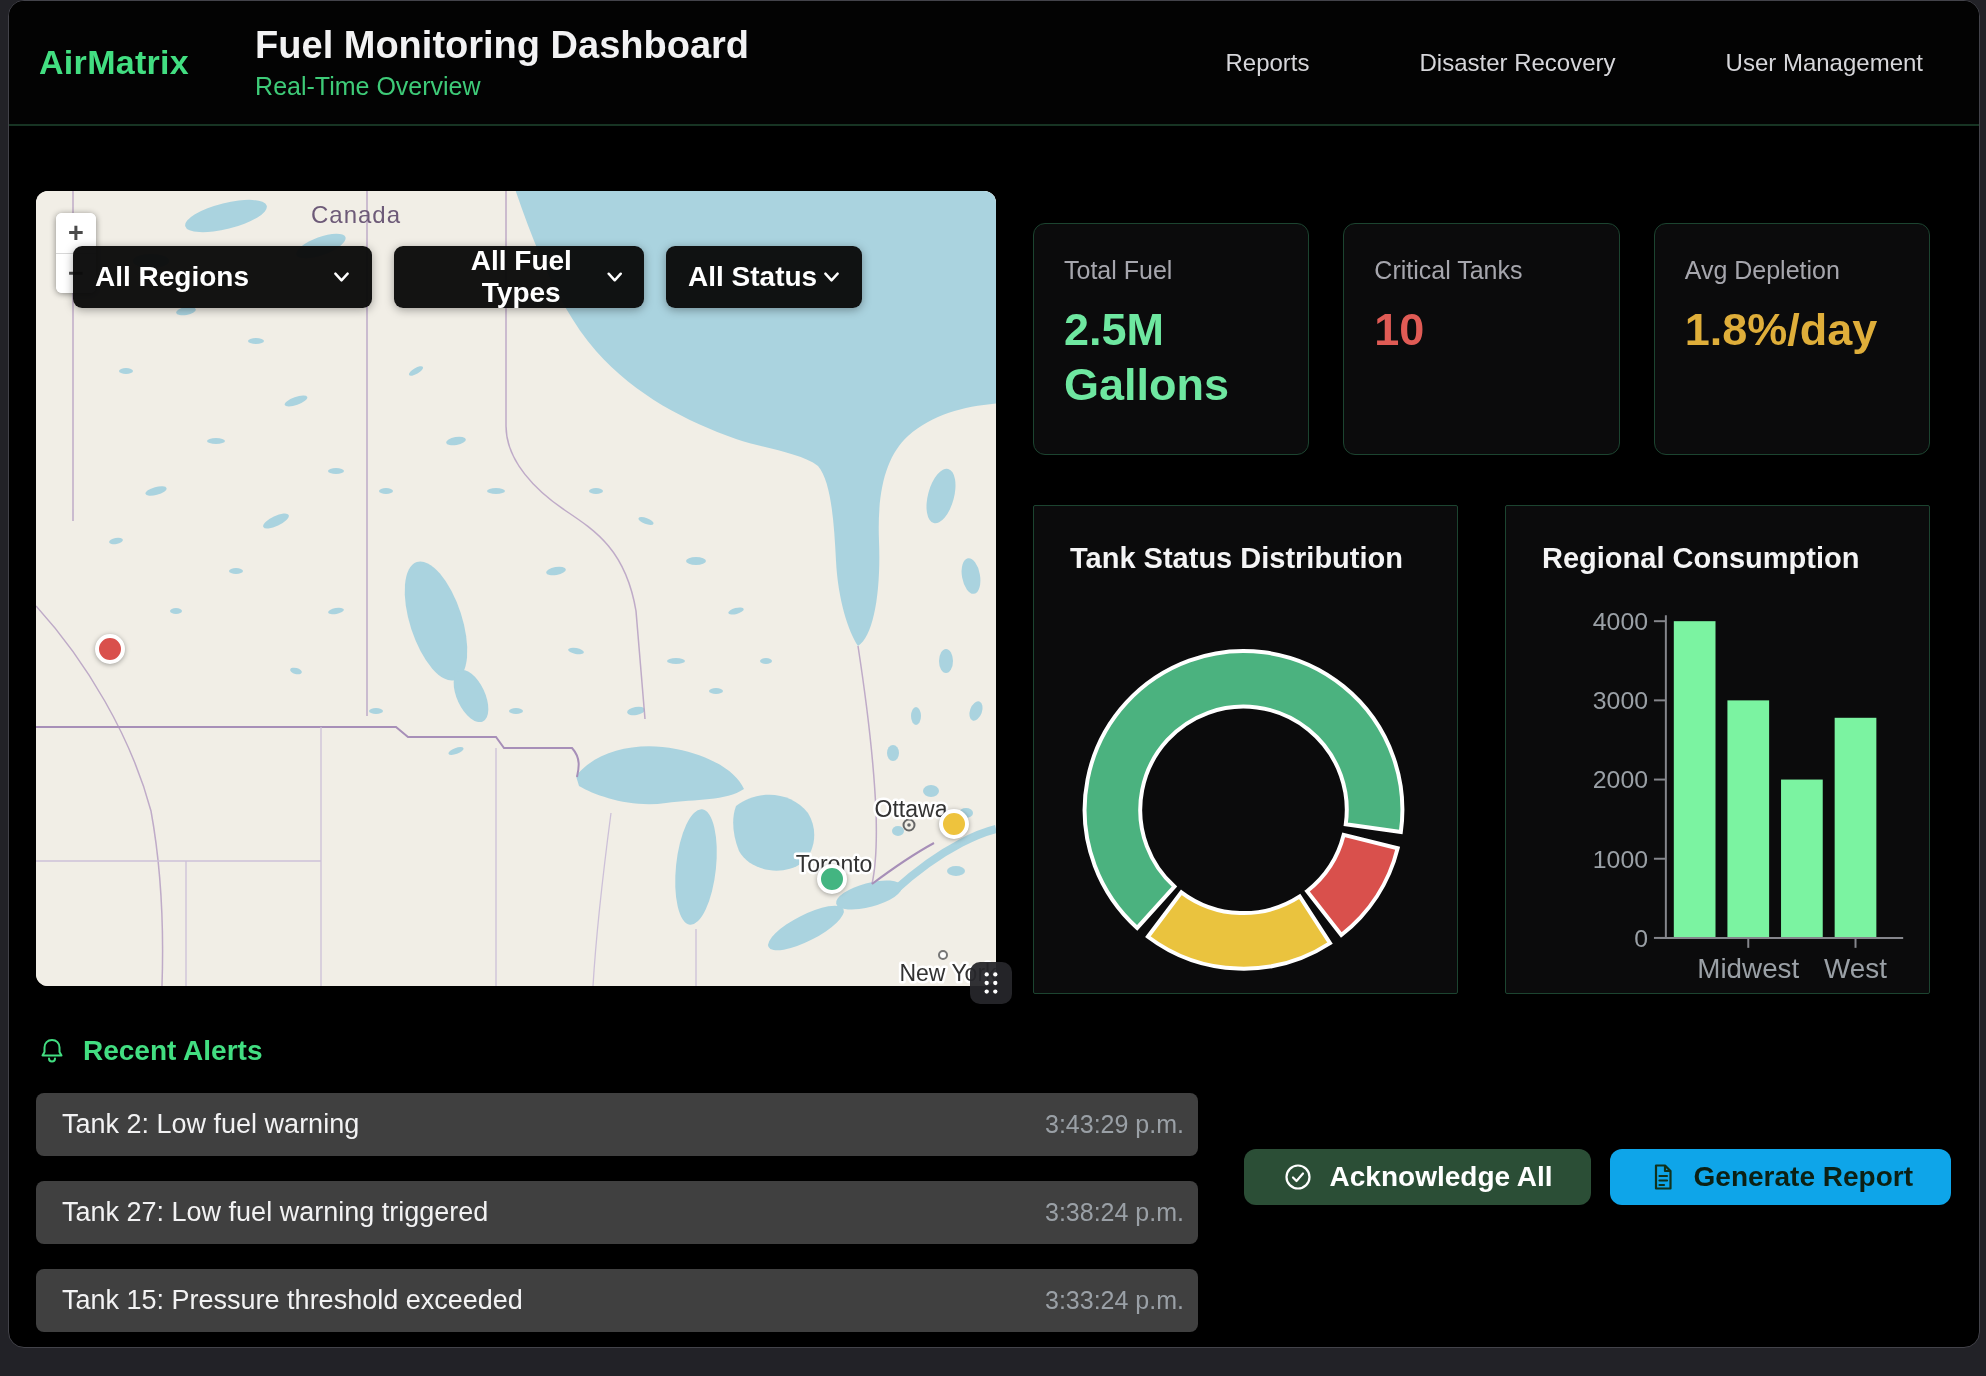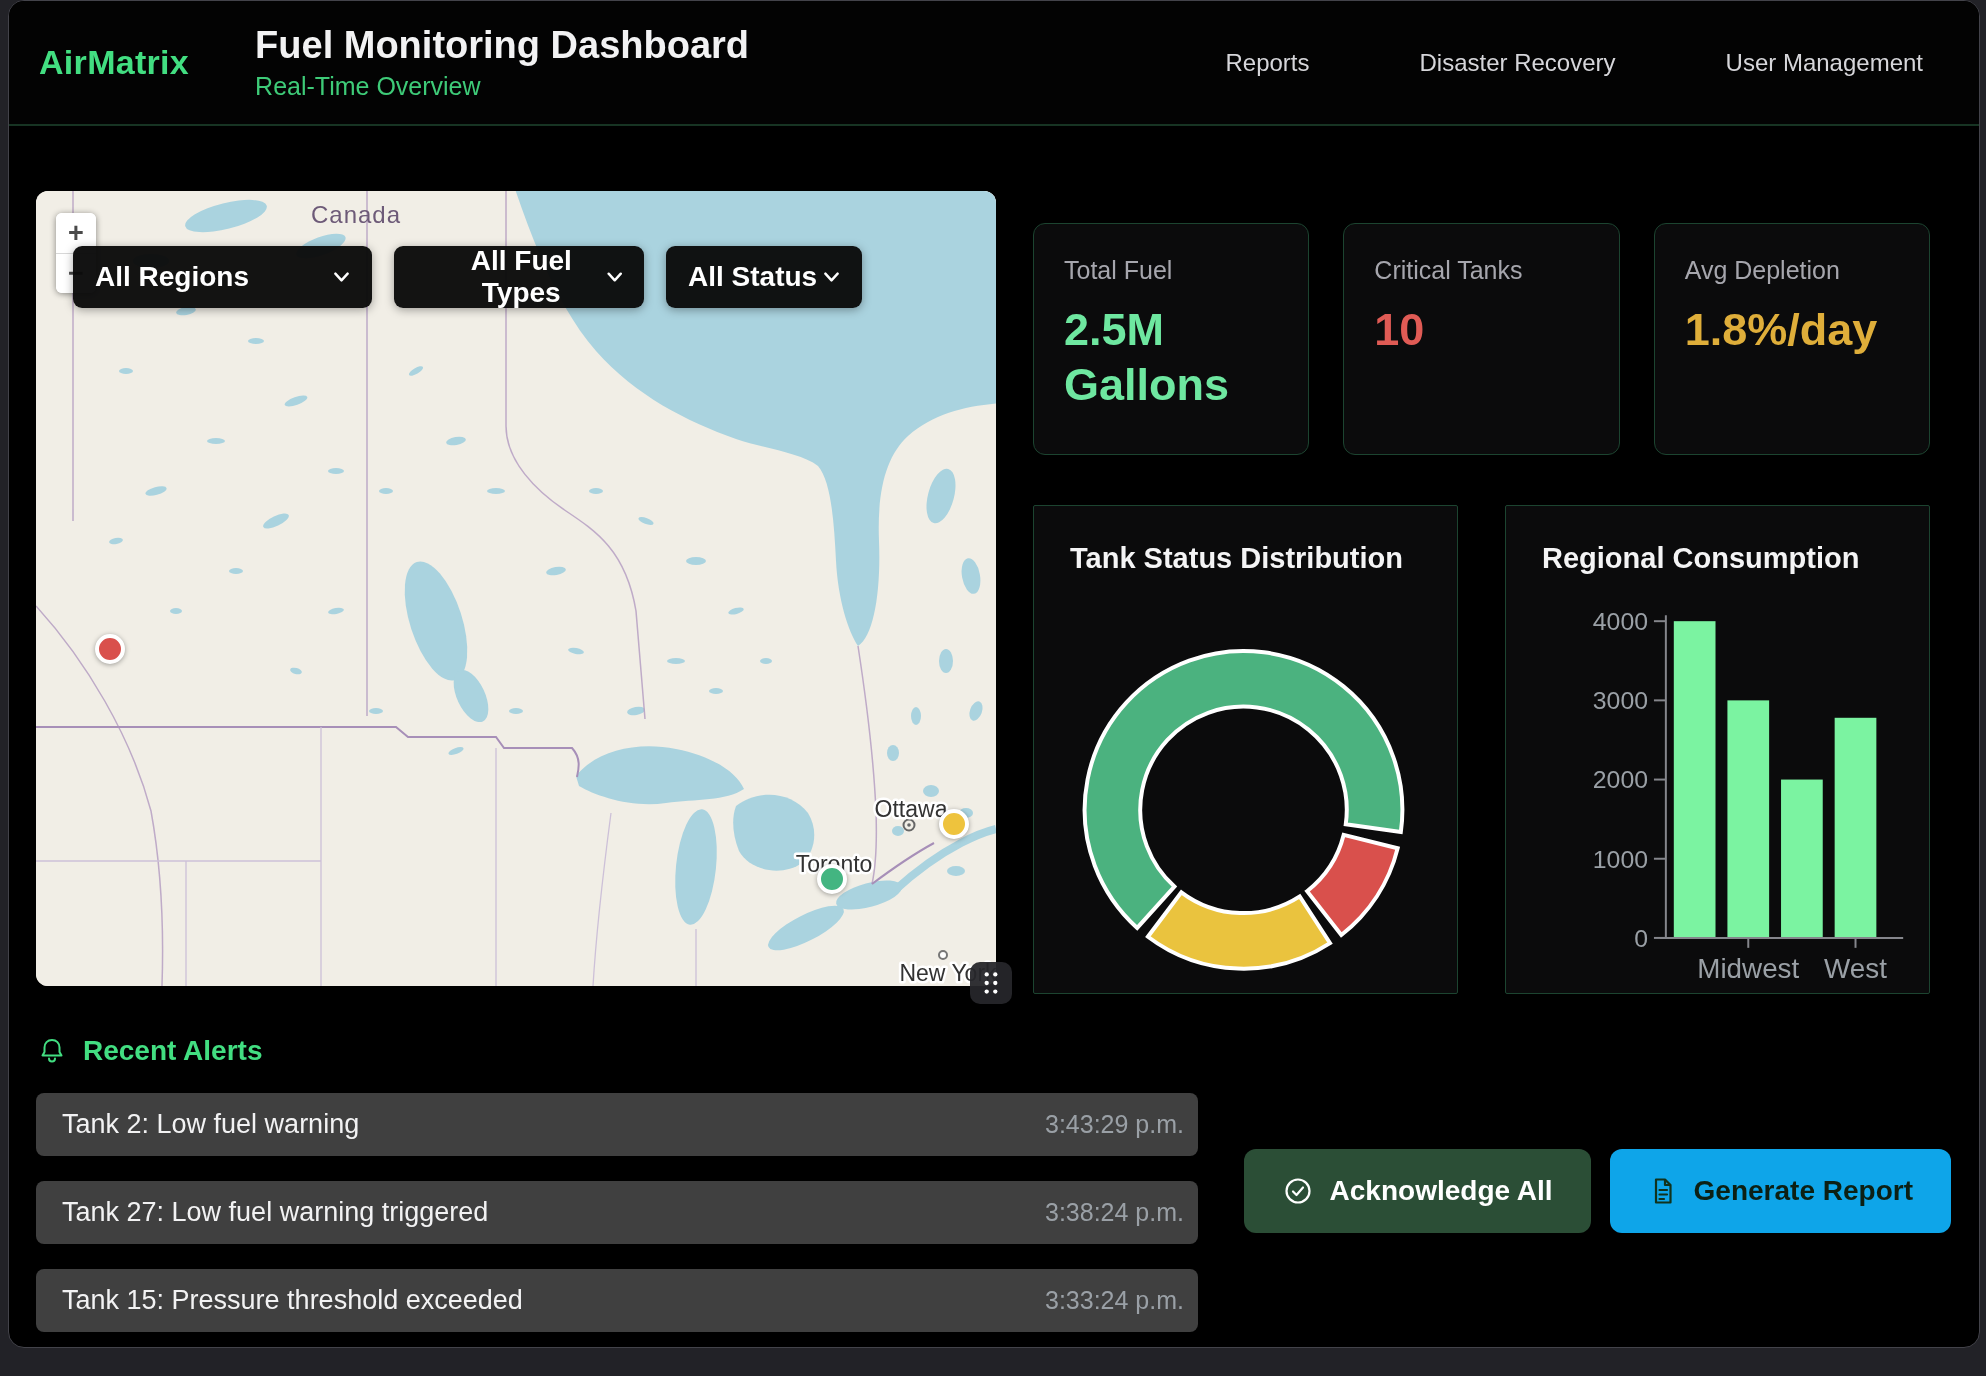--- a/index.html
+++ b/index.html
@@ -73,21 +73,21 @@
   .alerts-title { font-size:28px; font-weight:bold; color:#42de81; }
   .alert-row {
     width:1162px; height:63px; background:#404040; border-radius:8px;
     display:flex; align-items:center; padding:0 14px 0 26px; margin-top:25px;
   }
   .alert-row:first-of-type { margin-top:22px; }
   .alert-msg { font-size:27px; color:#f2f2f3; }
   .alert-time { margin-left:auto; font-size:25px; color:#9aa0a6; }
   .actions { position:absolute; top:155px; right:28px; display:flex; gap:19px; }
   .btn {
-    height:84px; border:none; border-radius:12px; display:flex; align-items:center; gap:16px;
+    height:56px; border:none; border-radius:12px; display:flex; align-items:center; gap:16px;
     padding:0 38px; font-family:"Liberation Sans",sans-serif; font-size:28px; font-weight:bold; cursor:pointer;
   }
   .btn-ack { background:#2b4e36; color:#fff; }
   .btn-gen { background:#0ea5e9; color:#0c2014; }
 </style>
 </head>
 <body>
 
 <div class="app">
 

